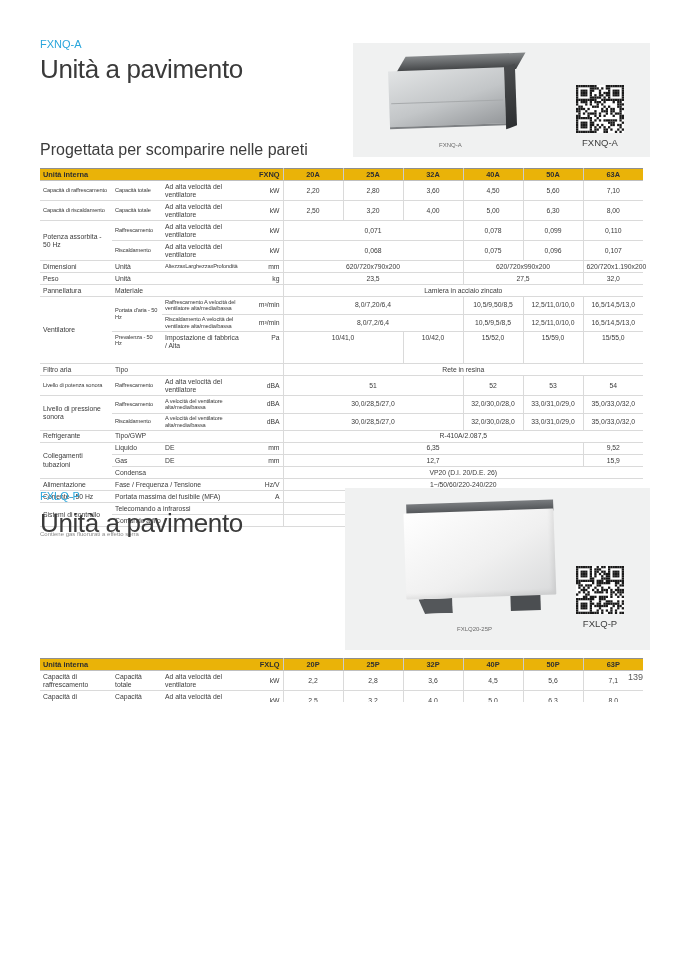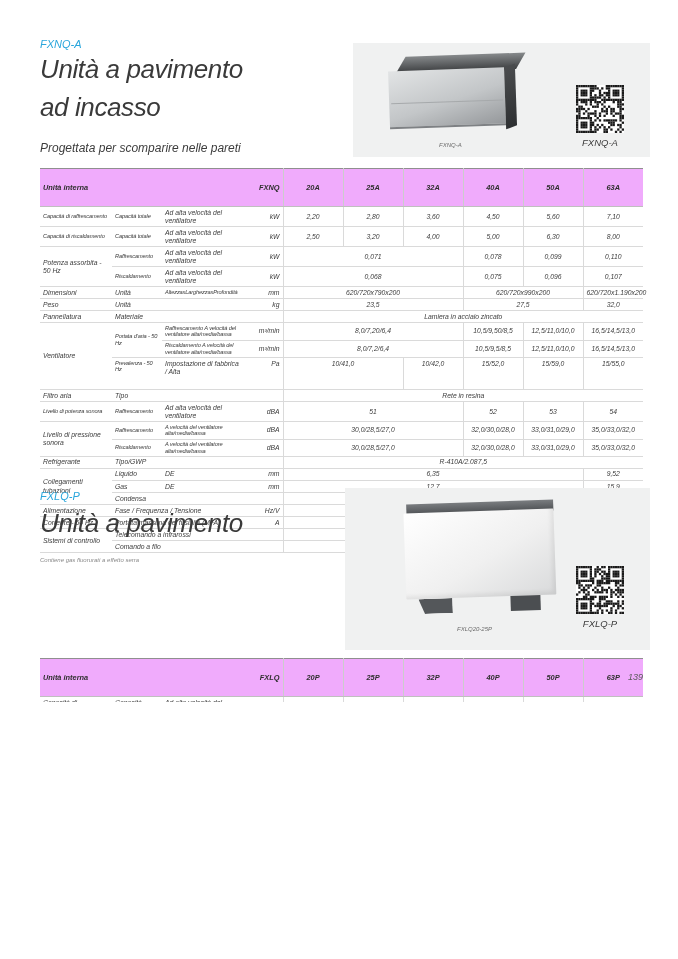--- a/index.html
+++ b/index.html
@@ -1,24 +1,24 @@
 <!DOCTYPE html>
 <html><head>
 <meta charset="utf-8">
 <style>
   * { box-sizing: border-box; }
   html,body { margin:0; padding:0; background:#ffffff; }
   body { font-family:"Liberation Sans", sans-serif; color:#3b3b3b; }
-  .page { position:relative; width:678px; height:702px; background:#fff; overflow:hidden;font-style:italic; }
+  .page { position:relative; width:678px; height:702px; background:#fff; overflow:hidden; }
 
   
   .model-code { position:absolute; left:40px; font-size:11px; color:#2aa6dc; }
   .sec-title { position:absolute; left:40px; margin:0; font-weight:normal; color:#3a3a3a;
                font-size:26px; line-height:38px; letter-spacing:-0.4px; }
-  .sec-sub { position:absolute; left:40px; font-size:12px; color:#3c3c3c; }
+  .sec-sub { position:absolute; left:40px; font-size:16px; color:#3c3c3c; }
 
   
   .img-box { position:absolute; background:#f0f1f1; }
   .photo-cap { position:absolute; font-size:6px; color:#6a6a6a; }
   .qr-wrap { position:absolute; display:flex; flex-direction:column; align-items:center; gap:4px; }
   .qr { width:48px; height:48px; line-height:0; }
   .qr-cap { font-size:9.5px; color:#3c3c3c; }
 
   
   .photo-fxnq { position:absolute; left:36px; top:12px; width:136px; height:84px; transform:rotate(-2deg); }
@@ -38,22 +38,22 @@
              background:linear-gradient(150deg,#ffffff 0%,#f0f0f0 55%,#d9dadb 100%);
              box-shadow:inset -3px -3px 4px rgba(0,0,0,0.07); }
   .p2-foot-l { position:absolute; bottom:0; left:12px; width:34px; height:15px; background:#54575a;
                clip-path:polygon(0 0,100% 0,100% 100%,18% 100%); }
   .p2-foot-r { position:absolute; bottom:0; right:16px; width:30px; height:15px; background:#4b4e51; }
 
   
   .table-wrap { position:absolute; left:40px; width:603px; }
   table.spec { border-collapse:collapse; table-layout:fixed; width:603px;
                border-top:1.5px solid #8f8f8f; font-size:6.8px; }
-  table.spec th { background:#f0abfc; font-size:7.4px; font-weight:bold; color:#2f2f2f;
-                  padding:14px 3px; border-bottom:1px solid #bfbfbf; }
+  table.spec th { background:#eab308; font-size:7.4px; font-weight:bold; color:#2f2f2f;
+                  padding:1px 3px; border-bottom:1px solid #bfbfbf; }
   th.hl { text-align:left; }
   th.hu { text-align:right; padding-right:4px; }
   th.hv { text-align:center; border-left:1px solid #cccccc; }
   table.spec td { padding:1.5px 3px; border-bottom:1px solid #dadada; line-height:1.18;
                   vertical-align:middle; color:#3b3b3b; }
   td.lbl  { text-align:left; }
   td.sm   { font-size:5.7px; letter-spacing:-0.15px; }
   td.nw   { white-space:nowrap; }
   td.unit { text-align:right; padding-right:4px; }
   td.val  { text-align:center; border-left:1px solid #dadada; padding:1.5px 1px; }
@@ -62,21 +62,21 @@
 
   .footnote { font-size:6px; color:#8a8a8a; margin-top:4px; }
   .page-num { position:absolute; right:35px; bottom:20px; font-size:9px; color:#5a5a5a; }
 </style>
 </head>
 <body>
 
 <div class="page">
 
   <div class="model-code" style="top:38px;">FXNQ-A</div>
-  <h1 class="sec-title" style="top:50px;"><span>Unità a pavimento</span><br><span>ad incasso</span></h1>
+  <h1 class="sec-title" style="top:50px;"><span>Unità a pavimento</span><br></h1>
   <div class="sec-sub" style="top:141px;">Progettata per scomparire nelle pareti</div>
 
   <div class="img-box" style="left:353px; top:43px; width:297px; height:114px;">
     <div class="photo-fxnq">
       <div class="p1-top"></div>
       <div class="p1-front"></div>
       <div class="p1-side"></div>
       <div class="p1-line"></div>
     </div>
     <div class="photo-cap" style="left:86px; bottom:9px;">FXNQ-A</div>

